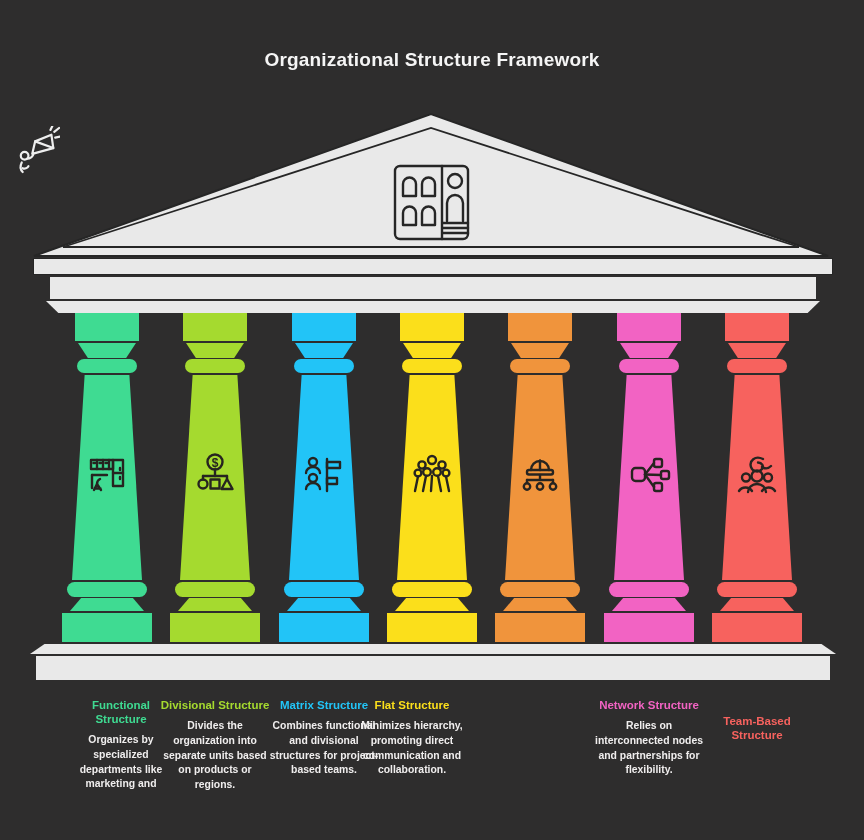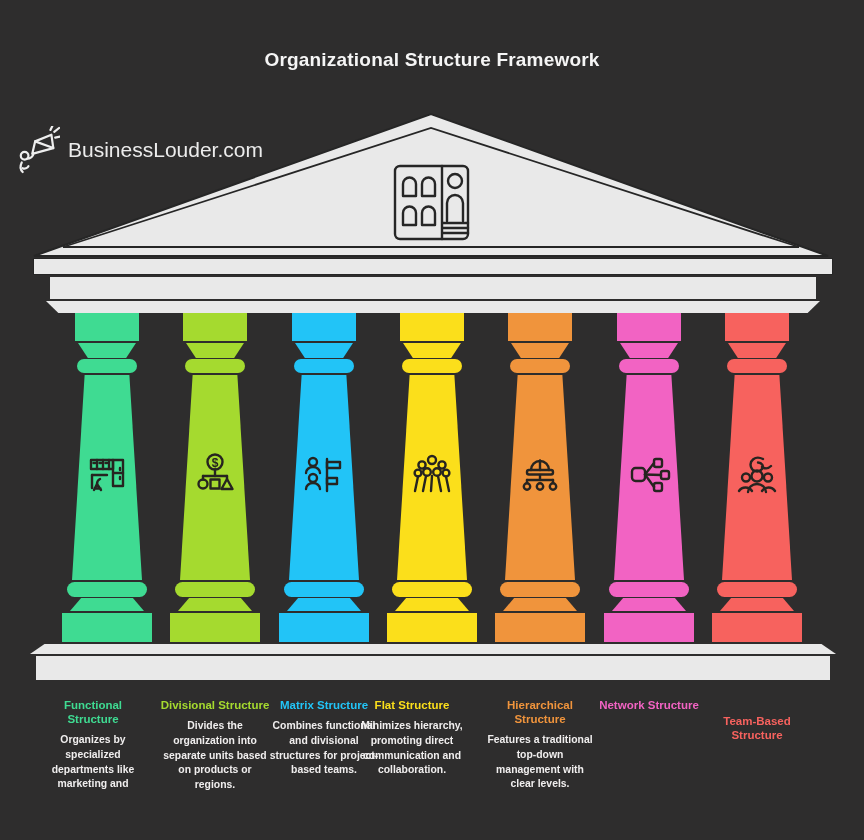--- a/index.html
+++ b/index.html
@@ -85,21 +85,20 @@
         <path d="M6,38 c-2,4 -1,8 1,10"></path>
         <path d="M7,44 c2,1 5,0 6,-2"></path>
         <path d="M12,34 c3,0 5,-2 6,-4"></path>
         <path d="M17,29 L20,16 L37,9 L39,23 Z"></path>
         <path d="M20,16 L39,23"></path>
         <path d="M40,6 L45,2"></path>
         <path d="M41,12 L46,11"></path>
         <path d="M36,4 L38,0"></path>
       </g>
     </svg>
-    <span class="brand-text">BusinessLouder.com</span>
   </div>
 
   <svg class="pediment-svg" width="806" height="148" viewBox="0 0 806 148">
     <polygon points="5,145 402,3 799,145" fill="#e9e9e9" stroke="#262626" stroke-width="2"></polygon>
     <polygon points="34,136 402,17 770,136" fill="none" stroke="#262626" stroke-width="1.8"></polygon>
     <g fill="none" stroke="#262626" stroke-width="2.4" stroke-linejoin="round" stroke-linecap="round">
       <rect x="366" y="55" width="73" height="73" rx="5"></rect>
       <path d="M413,55 V128"></path>
       <path d="M374,85 v-12 a6.5,6.5 0 0 1 13,0 v12 z"></path>
       <path d="M393,85 v-12 a6.5,6.5 0 0 1 13,0 v12 z"></path>
@@ -279,42 +278,39 @@
       </svg>
     </div>
     <div class="torus t2"></div>
     <div class="flare"></div>
     <div class="plinth"></div>
   </div>
 
   <div class="stylobate"></div>
   <div class="base-band"></div>
 
-  <div class="label-col" style="left: 37px; text-align: center; --pc: #3fdb92;">
+  <div class="label-col" style="left: 65px; text-align: center; --pc: #3fdb92;">
     <p class="label-title">Functional Structure</p>
     <p class="label-desc">Organizes by specialized departments like marketing and finance.</p>
   </div>
   <div class="label-col" style="left: 268px; --pc: #22c4f7;">
     <p class="label-title">Matrix Structure</p>
     <p class="label-desc">Combines functional and divisional structures for project-based teams.</p>
   </div>
   <div class="label-col" style="left: 159px; --pc: #a5da2f;">
     <p class="label-title">Divisional Structure</p>
     <p class="label-desc">Divides the organization into separate units based on products or regions.</p>
   </div>
   <div class="label-col" style="left: 356px; --pc: #fbdf1b;">
     <p class="label-title">Flat Structure</p>
     <p class="label-desc">Minimizes hierarchy, promoting direct communication and collaboration.</p>
   </div>
-  <div class="label-col" style="left: 484px; --pc: #f0943c;">
-    <p class="label-title">Hierarchical Structure</p>
-    <p class="label-desc">Features a traditional top-down management with clear levels.</p>
-  </div>
   <div class="label-col" style="left: 593px; --pc: #f263c3;">
     <p class="label-title">Network Structure</p>
+    <p class="label-desc">Relies on interconnected nodes and partnerships for flexibility.</p>
   </div>
   <div class="label-col" style="left: 701px; margin-top: 16px; --pc: #f7625e;">
     <p class="label-title">Team-Based Structure</p>
   </div>
 
   <div class="watermark">
     <span>Made with</span>
     <svg width="13" height="13" viewBox="0 0 14 14">
       <g fill="none" stroke="#6b6b6b" stroke-width="1.6" stroke-linejoin="round">
         <path d="M2,4 L7,1 L12,4 L7,7 Z"></path>

